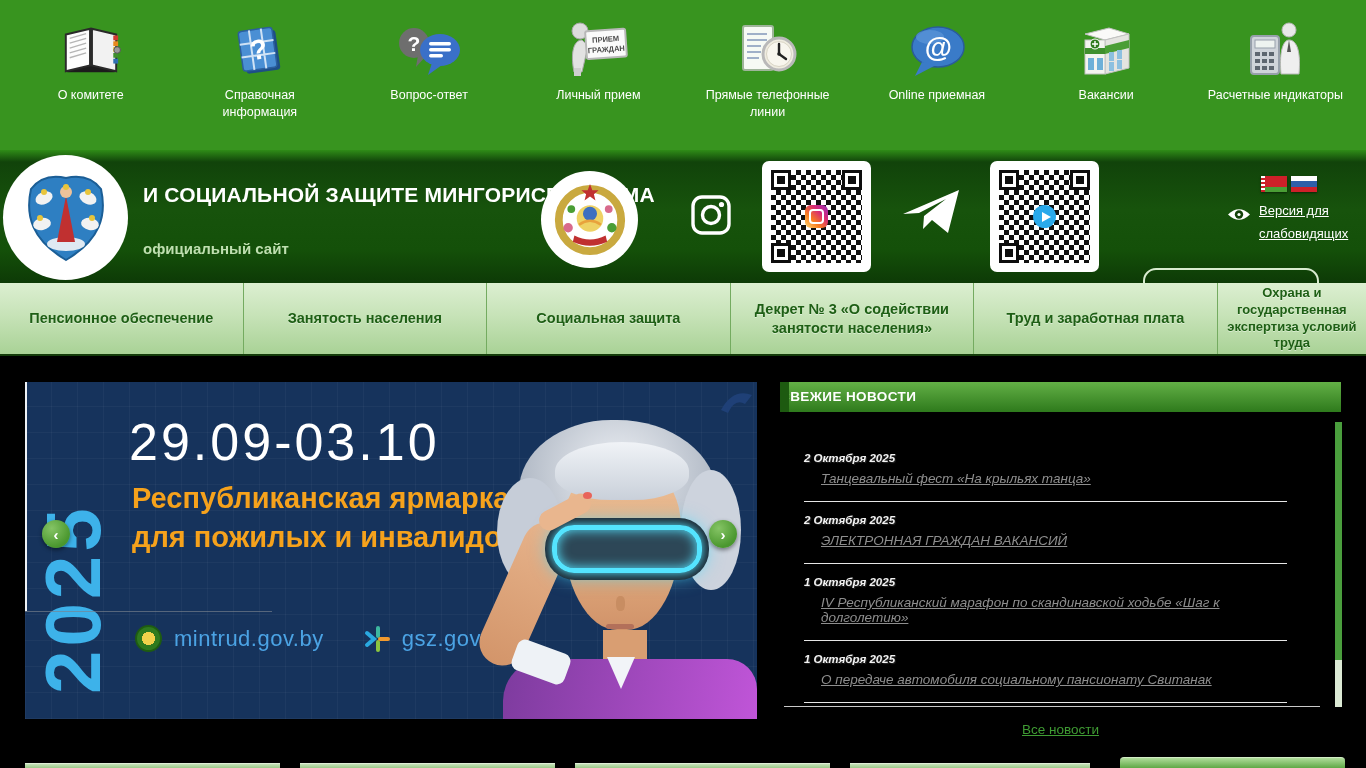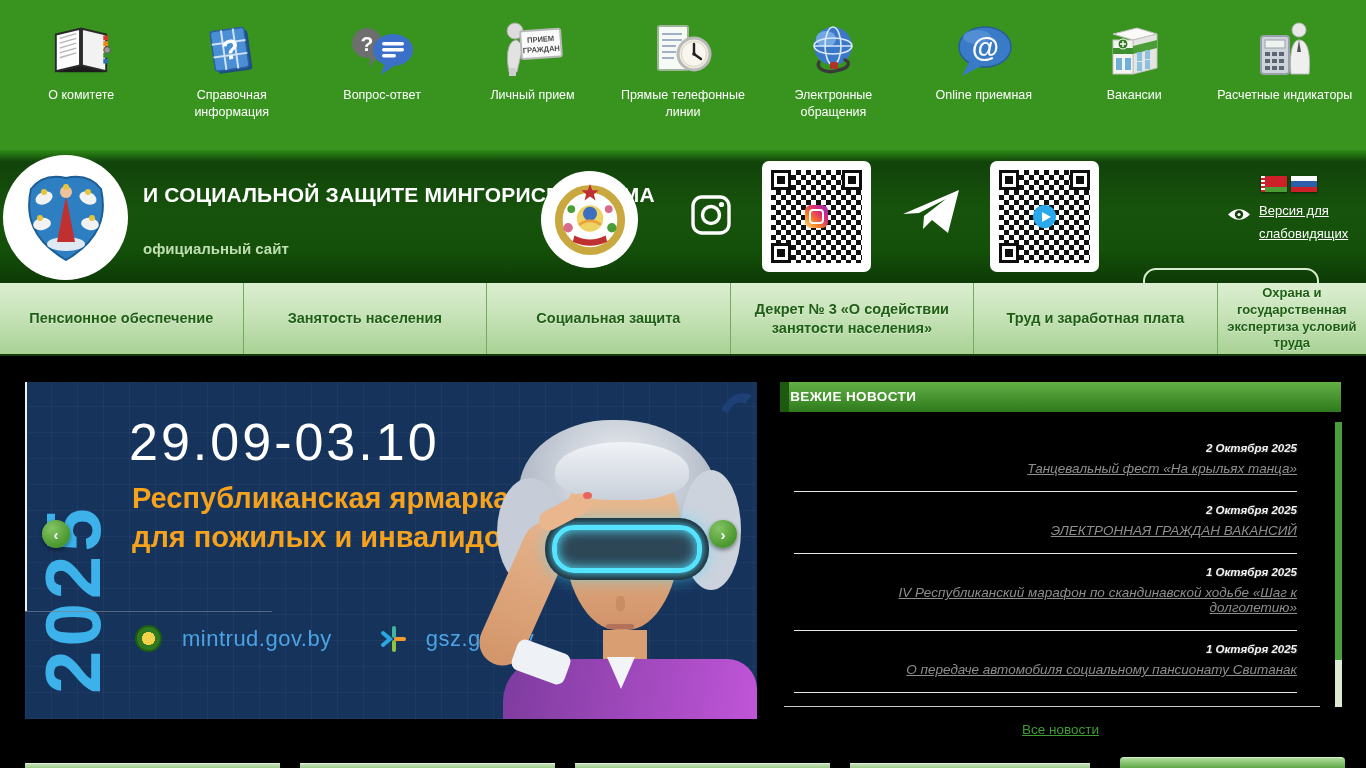--- a/index.html
+++ b/index.html
@@ -66,21 +66,21 @@
                            repeating-linear-gradient(90deg,rgba(255,255,255,.035) 0 1px,transparent 1px 26px);
           cursor:pointer;}
   .banner .edge{position:absolute;left:0;top:0;width:2px;height:229px;background:#eef2f6;}
   .b-year{position:absolute;left:4px;top:12px;height:300px;width:88px;color:#3db2ea;font-size:78px;
           font-weight:bold;letter-spacing:4px;writing-mode:vertical-rl;transform:rotate(180deg);
           display:flex;align-items:center;}
   .b-dates{position:absolute;left:104px;top:30px;color:#fff;font-size:52px;font-weight:normal;letter-spacing:3px;}
   .b-t1{position:absolute;left:107px;top:100px;color:#f6a21c;font-size:29px;font-weight:bold;}
   .b-t2{position:absolute;left:107px;top:139px;color:#f6a21c;font-size:29px;font-weight:bold;}
   .b-div{position:absolute;left:0;top:229px;width:247px;height:1px;background:#7a828e;opacity:.65;}
-  .b-logos{position:absolute;left:110px;top:243px;display:flex;align-items:center;gap:20px;}
+  .b-logos{position:absolute;left:110px;top:243px;display:flex;align-items:center;gap:12px;}
   .mintrud-emb{width:27px;height:27px;border-radius:50%;background:radial-gradient(circle,#f2d24b 0 40%,#2f7a1e 40% 100%);
                border:2px solid #1e5c12;}
   .b-site{color:#4ba3e4;font-size:22px;letter-spacing:.5px;}
   .gsz-logo{width:26px;height:26px;margin-left:28px;}
   .arrow-btn{position:absolute;width:28px;height:28px;border-radius:50%;z-index:3;cursor:pointer;
              background:radial-gradient(circle at 35% 30%,#85c465,#4a972e 70%);
              color:#fff;font-size:15px;font-weight:bold;display:flex;align-items:center;justify-content:center;
              box-shadow:0 2px 4px rgba(0,0,0,.45);}
   .prev{left:17px;top:138px;} .next{left:684px;top:138px;}
   .b-curl{position:absolute;left:694px;top:6px;}
@@ -114,21 +114,21 @@
                background:linear-gradient(100deg,#7d3b9e,#c055d8);}
   .w-collar{position:absolute;left:122px;bottom:30px;width:28px;height:32px;background:#f2f4f8;
             clip-path:polygon(50% 100%,0 0,100% 0);}
 
   
   .news{position:absolute;left:780px;top:382px;width:561px;height:363px;}
   .news-head{position:relative;height:30px;background:linear-gradient(180deg,#63b046,#2e7a1c);
              color:#fff;font-weight:bold;font-size:13.5px;letter-spacing:.4px;line-height:30px;
              }
   .news-head::before{content:"";position:absolute;left:0;top:0;width:9px;height:30px;background:#1d5a10;}
-  .news-list{list-style:none;margin:6px;padding:12px 0 12px 0;text-align:right;}
+  .news-list{list-style:none;margin:16px;padding:12px 0 12px 0;}
   .news-item{margin:0 38px 0 8px;padding:12px 0 15px 0;border-bottom:1px solid #e6e6e6;cursor:default;}
   .news-date{font-size:11.5px;font-weight:bold;font-style:italic;color:#f2f2f2;
              text-shadow:1px 1px 1px #2a2a2a;}
   .news-title{margin-top:7px;padding-left:17px;font-size:13.5px;font-style:italic;color:#8e8e8e;
               text-decoration:underline;cursor:pointer;}
   .news-bottomline{position:absolute;left:4px;top:324px;width:536px;height:1px;background:#c9c9c9;}
   .all-news{position:absolute;left:0;top:338px;width:561px;text-align:center;}
   .all-news span{color:#3f9b33;font-size:13.5px;text-decoration:underline;cursor:pointer;}
   .scrollbar{position:absolute;left:555px;top:40px;width:7px;height:285px;background:#dcead5;cursor:pointer;}
   .scroll-thumb{position:absolute;left:0;top:0;width:7px;height:238px;background:#4a9e3d;}
@@ -220,34 +220,20 @@
           <path d="M10,12 H30 M10,18 H30 M10,24 H24 M10,30 H24 M10,36 H22" stroke="#9fb0c8" stroke-width="2"></path>
           <circle cx="42" cy="32" r="16" fill="#efece0" stroke="#b9b9b9" stroke-width="3"></circle>
           <circle cx="42" cy="32" r="12.5" fill="#f8f6ee" stroke="#d8d4c4"></circle>
           <path d="M42,32 L42,22 M42,32 L49,37" stroke="#222" stroke-width="2.4" stroke-linecap="round"></path>
           <circle cx="42" cy="32" r="1.8" fill="#222"></circle>
         </svg>
       </span>
       <span class="lbl">Прямые телефонные линии</span>
     </div>
 
-    <div class="svc">
-      <span class="ic">
-        <svg width="56" height="56" viewBox="0 0 56 56">
-          <circle cx="28" cy="24" r="19" fill="#3c78c8"></circle>
-          <ellipse cx="21" cy="17" rx="10" ry="8" fill="#7fb3e8" opacity=".8"></ellipse>
-          <ellipse cx="28" cy="24" rx="19" ry="8" fill="none" stroke="#d8e8f8" stroke-width="1.6"></ellipse>
-          <ellipse cx="28" cy="24" rx="8" ry="19" fill="none" stroke="#d8e8f8" stroke-width="1.6"></ellipse>
-          <path d="M9,24 H47" stroke="#d8e8f8" stroke-width="1.6"></path>
-          <path d="M14,40 C10,48 24,52 34,48 C44,46 46,40 40,38" stroke="#3a3a3a" stroke-width="3.4" fill="none" stroke-linecap="round"></path>
-          <rect x="25" y="40" width="8" height="7" rx="1.5" fill="#b03326"></rect>
-        </svg>
-      </span>
-      <span class="lbl">Электронные обращения</span>
-    </div>
 
     <div class="svc">
       <span class="ic">
         <svg width="62" height="54" viewBox="0 0 62 54">
           <ellipse cx="32" cy="23" rx="26" ry="20" fill="#3a7bc8" stroke="#2a5c9a" stroke-width="1.5"></ellipse>
           <ellipse cx="24" cy="13" rx="14" ry="7" fill="#5d97d8" opacity=".7"></ellipse>
           <polygon points="16,38 9,52 30,41" fill="#3a7bc8"></polygon>
           <text x="32" y="33" font-size="28" font-weight="bold" font-style="italic" fill="#fff" text-anchor="middle">@</text>
         </svg>
       </span>

